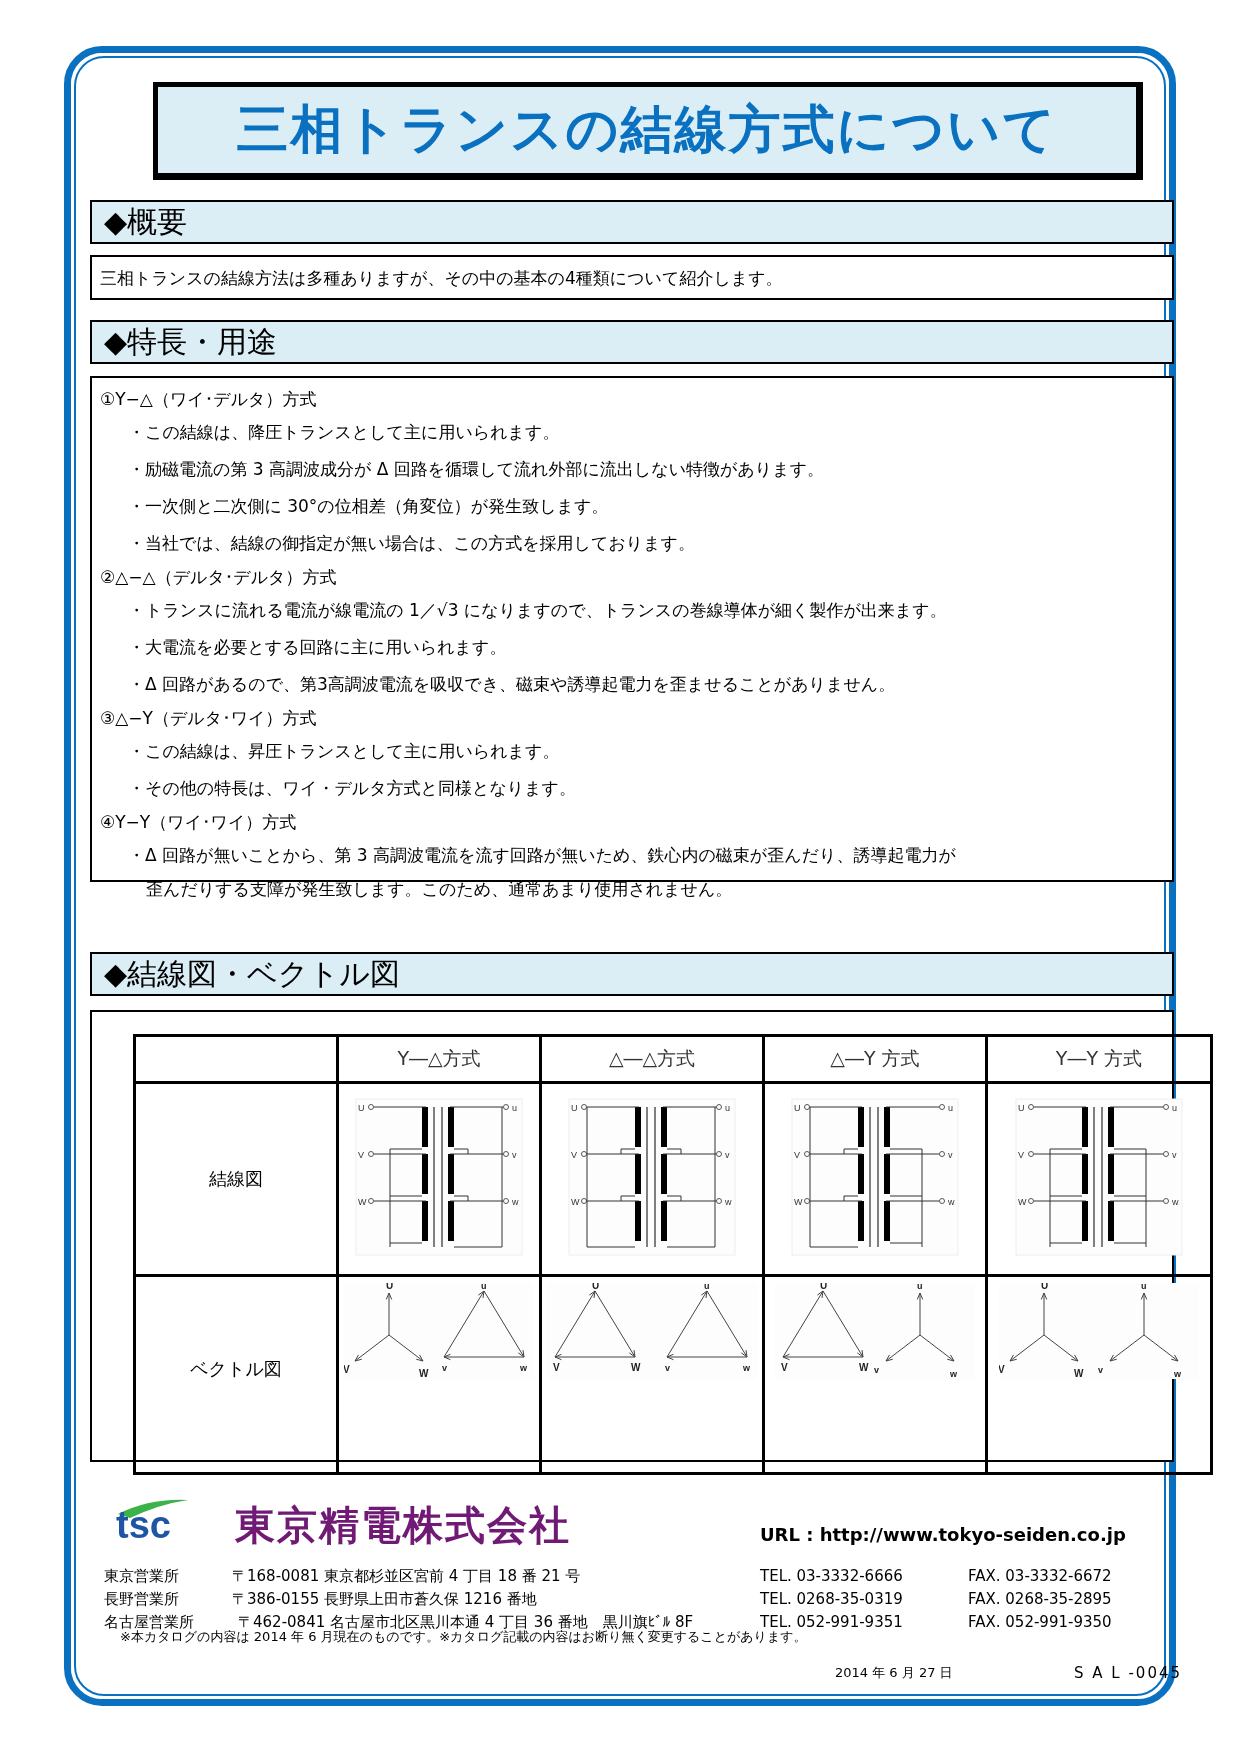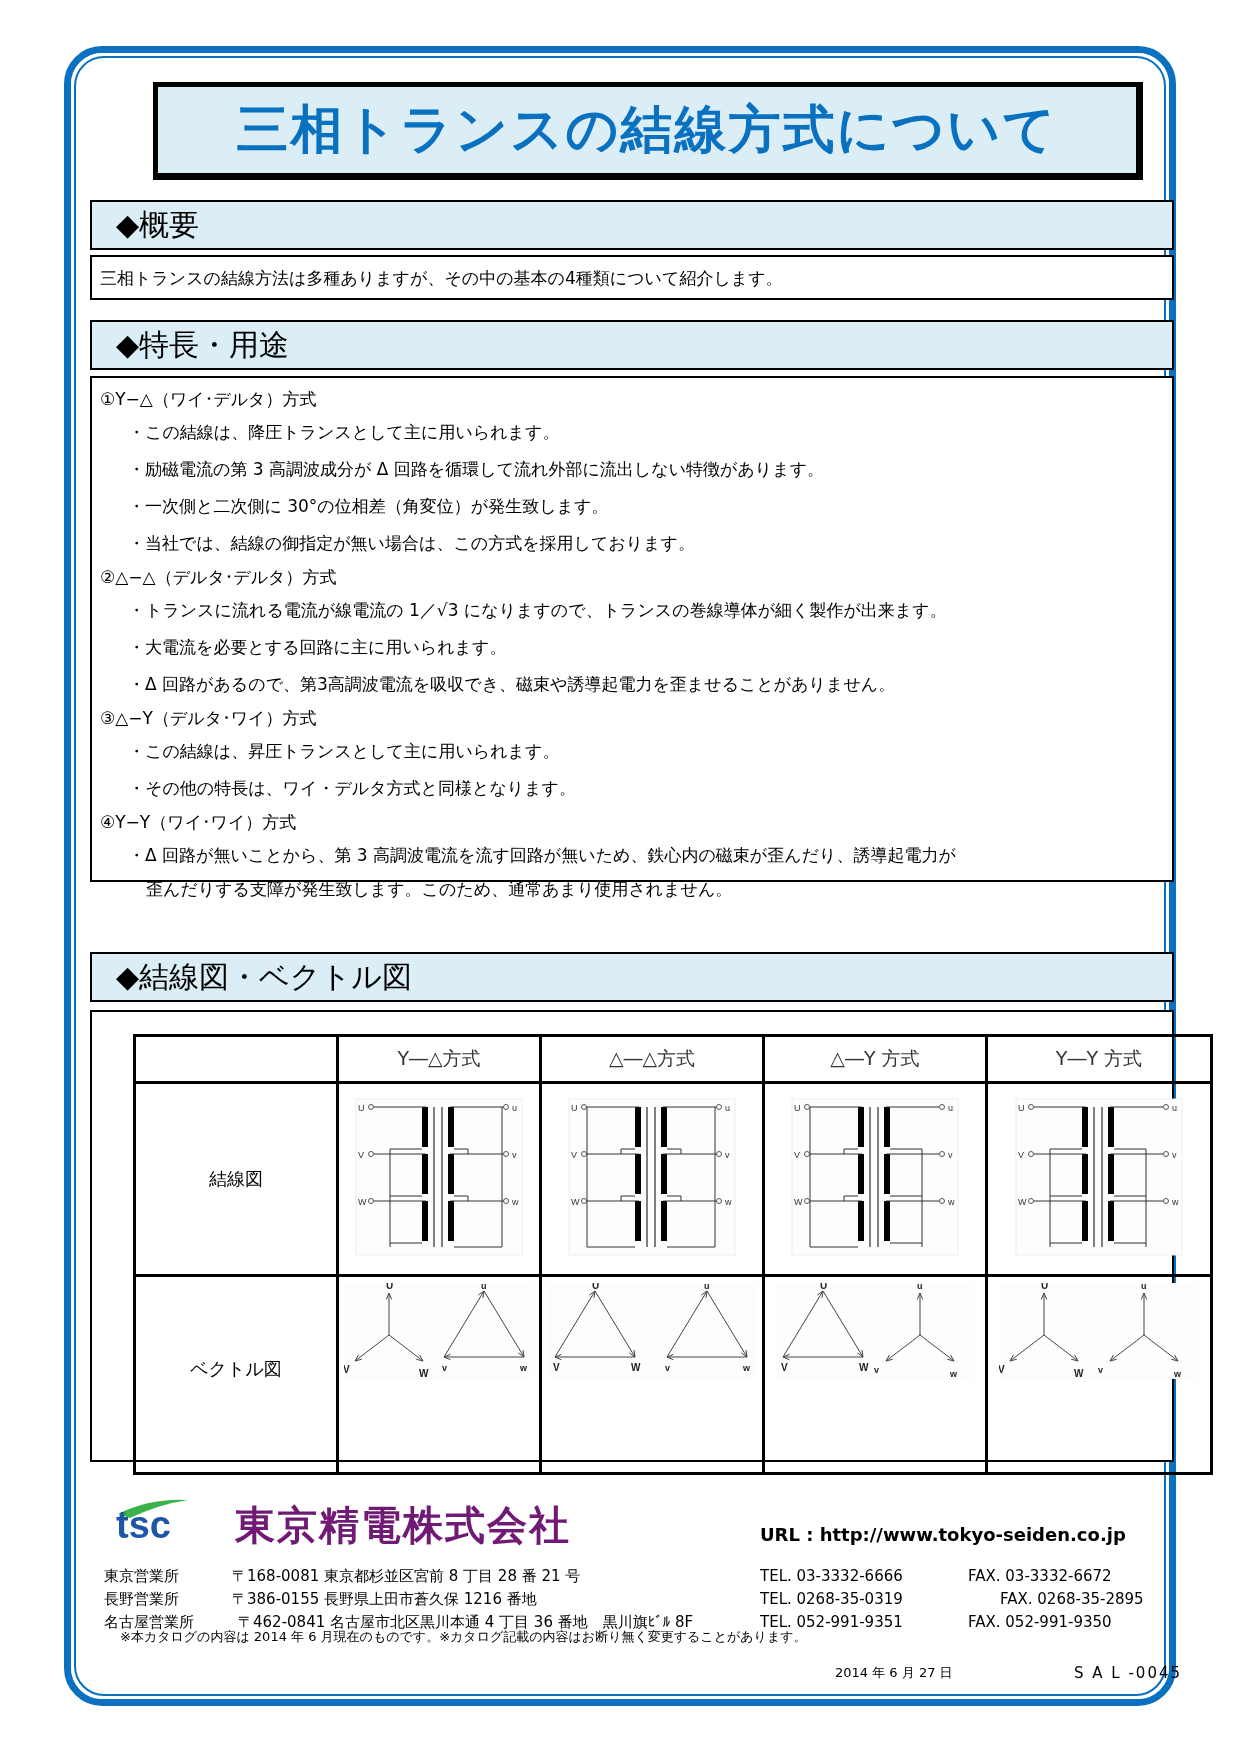--- a/index.html
+++ b/index.html
@@ -10,23 +10,23 @@
   .frame-inner { position: absolute; left: 74px; top: 56px; width: 1092px; height: 1640px;
     border: 2px solid #0a71c1; border-radius: 30px; box-sizing: border-box; }
   .frame-gap { position: absolute; left: 71px; top: 53px; width: 1098px; height: 1646px;
     border: 3px solid #ffffff; border-radius: 33px; box-sizing: border-box; }
 
   .title-box { position: absolute; left: 153px; top: 82px; width: 990px; height: 98px;
     background: #dbeef5; border: 5px solid #000; border-right-width: 7px; border-bottom-width: 7px;
     box-sizing: border-box; display: flex; align-items: center; justify-content: center; }
   .title-box span { color: #0a71c1; font-size: 52px; font-weight: bold; letter-spacing: 2px; }
 
-  .sec-head { position: absolute; left: 90px; width: 1084px; height: 50px; background: #dbeef5;
+  .sec-head { position: absolute; left: 90px; width: 1084px; height: 44px; background: #dbeef5;
     border: 2px solid #000; box-sizing: border-box; display: flex; align-items: center;
-    padding-left: 24px; font-family: "DejaVu Serif", serif; font-size: 30px; }
+    padding-left: 12px; font-family: "DejaVu Serif", serif; font-size: 30px; }
   .sec-box { position: absolute; left: 90px; width: 1084px; border: 2px solid #000; box-sizing: border-box; background:#fff; }
 
   .overview-text { font-size: 17px; padding: 10px 8px; }
   .features { padding: 6px 8px; font-size: 17px; line-height: 37px; }
   .features .head { line-height: 30px; }
   .features .item { padding-left: 28px; }
   .features .cont { padding-left: 46px; line-height: 30px; }
 
   table.diag { position: absolute; left: 133px; top: 1034px; border-collapse: collapse; }
   table.diag td { border: 3px solid #000; padding: 0; vertical-align: middle; text-align: center; }
@@ -335,29 +335,29 @@
 
 <svg class="logo" width="100" height="46">
   <path d="M8 18 Q40 2 78 4 Q50 8 20 22 Z" fill="#3cb34a"></path>
   <text x="6" y="42" font-size="38" font-weight="bold" fill="#1e55a5" font-family="Liberation Sans, sans-serif">tsc</text>
 </svg>
 <div class="company">東京精電株式会社</div>
 <div class="url">URL : http://www.tokyo-seiden.co.jp</div>
 <div id="offices">
     <div class="office" style="top: 1566px;">
       <span style="left: 0px;">東京営業所</span>
-      <span style="left: 128px;">〒168-0081  東京都杉並区宮前 8 丁目 28 番 21 号</span>
+      <span style="left: 128px;">〒168-0081  東京都杉並区宮前 4 丁目 18 番 21 号</span>
       <span style="left: 656px;">TEL. 03-3332-6666</span>
       <span style="left: 864px;">FAX. 03-3332-6672</span>
     </div>
     <div class="office" style="top: 1589px;">
       <span style="left: 0px;">長野営業所</span>
       <span style="left: 128px;">〒386-0155  長野県上田市蒼久保 1216 番地</span>
       <span style="left: 656px;">TEL. 0268-35-0319</span>
-      <span style="left: 896px;">FAX. 0268-35-2895</span>
+      <span style="left: 864px;">FAX. 0268-35-2895</span>
     </div>
     <div class="office" style="top: 1612px;">
       <span style="left: 0px;">名古屋営業所</span>
       <span style="left: 134px;">〒462-0841  名古屋市北区黒川本通 4 丁目 36 番地　黒川旗ﾋﾞﾙ 8F</span>
       <span style="left: 656px;">TEL. 052-991-9351</span>
       <span style="left: 864px;">FAX. 052-991-9350</span>
     </div>
   </div>
 <div class="note">※本カタログの内容は 2014 年 6 月現在のものです。※カタログ記載の内容はお断り無く変更することがあります。</div>
 <div class="date">2014 年 6 月 27 日</div>

